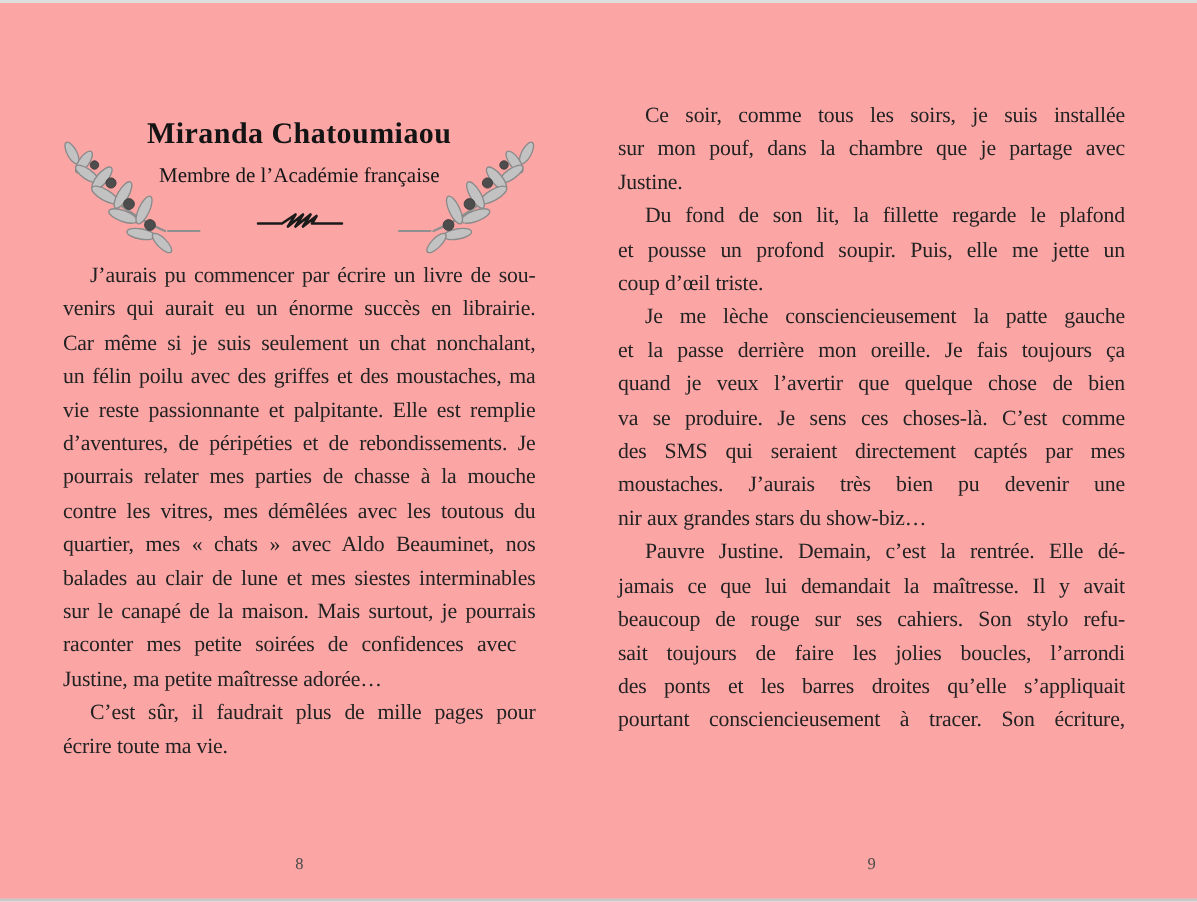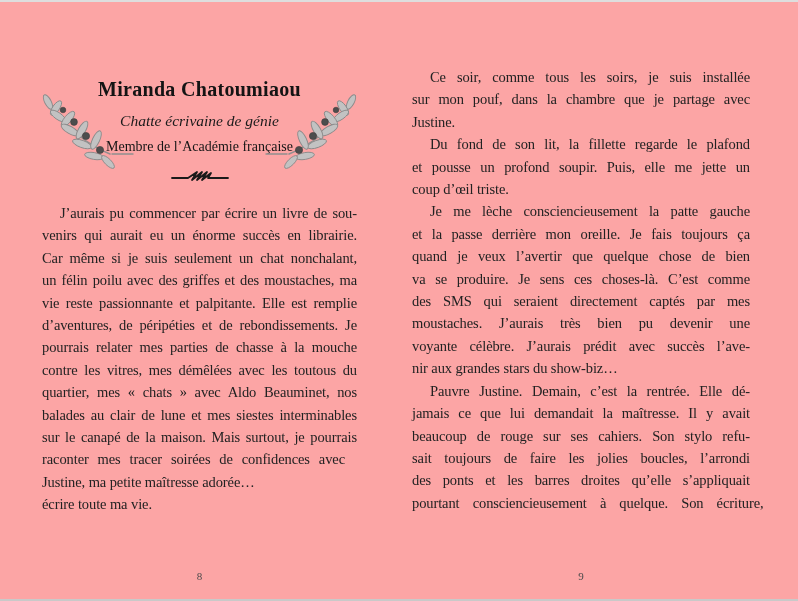--- a/index.html
+++ b/index.html
@@ -147,21 +147,20 @@
         </g>
         <g fill="#4d4d4d" stroke="#3c3c3c" stroke-width="0.6">
           <circle cx="42" cy="34" r="3.4"></circle>
           <circle cx="54" cy="48" r="3.6"></circle>
           <circle cx="68" cy="62" r="3.6"></circle>
           <circle cx="31" cy="22" r="2.8"></circle>
         </g>
       </svg>
 
       <div class="author-name">Miranda Chatoumiaou</div>
-      <div class="author-subtitle">Chatte écrivaine de génie</div>
       <div class="author-affiliation">Membre de l’Académie française</div>
     </div>
 
     <div class="divider-wrap">
       <svg width="58" height="14" viewBox="0 0 58 14">
         <path d="M1 8 L17 8 L26 2 L21 10 L31 2 L26 10 L36 2 L31 10 L40 3 L37 8 L57 8" fill="none" stroke="#1a1a1a" stroke-width="1.8" stroke-linejoin="round" stroke-linecap="round"></path>
       </svg>
     </div>
 
     <div class="body-text body-left" id="left-body">
@@ -169,48 +168,48 @@
         <div class="line"><span style="word-spacing: 3.92578px;">venirs qui aurait eu un énorme succès en librairie.</span></div>
         <div class="line"><span style="word-spacing: 3.39453px;">Car même si je suis seulement un chat nonchalant,</span></div>
         <div class="line"><span style="word-spacing: 1.61458px;">un félin poilu avec des griffes et des moustaches, ma</span></div>
         <div class="line"><span style="word-spacing: 2.86161px;">vie reste passionnante et palpitante. Elle est remplie</span></div>
         <div class="line"><span style="word-spacing: 3.4375px;">d’aventures, de péripéties et de rebondissements. Je</span></div>
         <div class="line"><span style="word-spacing: 3.76562px;">pourrais relater mes parties de chasse à la mouche</span></div>
         <div class="line"><span style="word-spacing: 3.21875px;">contre les vitres, mes démêlées avec les toutous du</span></div>
         <div class="line"><span style="word-spacing: 4.20898px;">quartier, mes « chats » avec Aldo Beauminet, nos</span></div>
         <div class="line"><span style="word-spacing: 2.39062px;">balades au clair de lune et mes siestes interminables</span></div>
         <div class="line"><span style="word-spacing: 2.07639px;">sur le canapé de la maison. Mais surtout, je pourrais</span></div>
-        <div class="line"><span style="word-spacing: 5.38802px;">raconter mes tracer soirées de confidences avec</span></div>
+        <div class="line"><span style="word-spacing: 5.38802px;">raconter mes petite soirées de confidences avec</span></div>
         <div class="line end"><span>Justine, ma petite maîtresse adorée…</span></div>
+        <div class="line indent"><span style="word-spacing: 5.11523px;">C’est sûr, il faudrait plus de mille pages pour</span></div>
         <div class="line end"><span>écrire toute ma vie.</span></div>
       </div>
 
     <div class="page-number">8</div>
   </div>
 
   <div class="page page-right">
     <div class="body-text body-right" id="right-body">
         <div class="line indent"><span style="word-spacing: 7.44727px;">Ce soir, comme tous les soirs, je suis installée</span></div>
         <div class="line"><span style="word-spacing: 5.44271px;">sur mon pouf, dans la chambre que je partage avec</span></div>
         <div class="line end"><span>Justine.</span></div>
         <div class="line indent"><span style="word-spacing: 5.77778px;">Du fond de son lit, la fillette regarde le plafond</span></div>
         <div class="line"><span style="word-spacing: 6.03819px;">et pousse un profond soupir. Puis, elle me jette un</span></div>
         <div class="line end"><span>coup d’œil triste.</span></div>
         <div class="line indent"><span style="word-spacing: 7.80208px;">Je me lèche consciencieusement la patte gauche</span></div>
         <div class="line"><span style="word-spacing: 5.93403px;">et la passe derrière mon oreille. Je fais toujours ça</span></div>
         <div class="line"><span style="word-spacing: 6.82617px;">quand je veux l’avertir que quelque chose de bien</span></div>
         <div class="line"><span style="word-spacing: 6.13281px;">va se produire. Je sens ces choses-là. C’est comme</span></div>
         <div class="line"><span style="word-spacing: 8.40179px;">des SMS qui seraient directement captés par mes</span></div>
         <div class="line"><span style="word-spacing: 13.2604px;">moustaches. J’aurais très bien pu devenir une</span></div>
-        <div class="line"><span style="word-spacing: 8.80729px;">voyante célèbre. J’aurais prédit avec succès l’ave-</span></div>
         <div class="line end"><span>nir aux grandes stars du show-biz…</span></div>
         <div class="line indent"><span style="word-spacing: 6.05134px;">Pauvre Justine. Demain, c’est la rentrée. Elle dé-</span></div>
         <div class="line"><span style="word-spacing: 5.56424px;">jamais ce que lui demandait la maîtresse. Il y avait</span></div>
         <div class="line"><span style="word-spacing: 6.58398px; text-align: center;">beaucoup de rouge sur ses cahiers. Son stylo refu-</span></div>
         <div class="line"><span style="word-spacing: 9.10491px;">sait toujours de faire les jolies boucles, l’arrondi</span></div>
         <div class="line"><span style="word-spacing: 8.12723px;">des ponts et les barres droites qu’elle s’appliquait</span></div>
-        <div class="line"><span style="word-spacing: 9.59688px;">pourtant consciencieusement à quelque. Son écriture,</span></div>
+        <div class="line"><span style="word-spacing: 9.59688px;">pourtant consciencieusement à tracer. Son écriture,</span></div>
       </div>
 
     <div class="page-number">9</div>
   </div>
 
 </div>
 
 </body></html>

